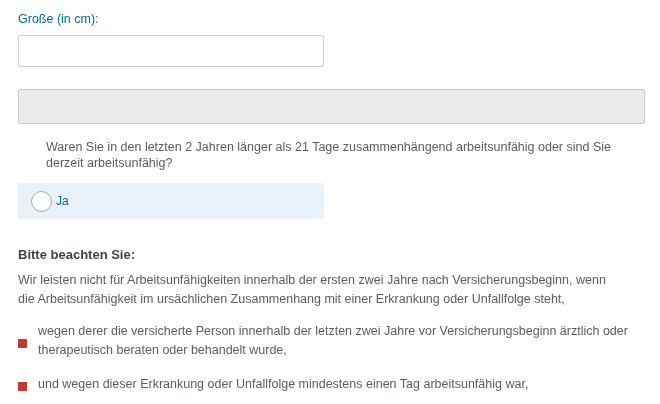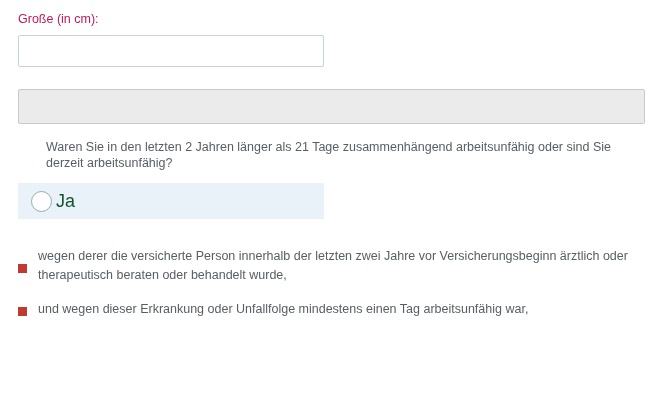--- a/index.html
+++ b/index.html
@@ -14,21 +14,21 @@
     width: 660px; height: 404px;
     padding: 12px 15px 0 18px;
   }
   .row-2col {
     display: grid;
     grid-template-columns: 1fr 1fr;
     column-gap: 15px;
   }
   .field-label {
     font-size: 12.5px;
-    color: #be185d;
+    color: #0369a1;
     display: block;
     margin-bottom: 9px;
   }
   .text-input {
     width: 100%;
     height: 32px;
     border: 1px solid #c6d3db;
     background: #ffffff;
     border-radius: 2px;
     font-family: inherit;
@@ -71,22 +71,22 @@
     cursor: pointer;
   }
   .radio-circle {
     width: 21px; height: 21px;
     border: 1px solid #8fadad;
     border-radius: 50%;
     background: #ffffff;
     flex: 0 0 auto;
   }
   .option-label {
-    font-size: 18px;
-    color: #14532d;
+    font-size: 12px;
+    color: #0369a1;
     margin-left: 4px;
   }
   .notice { margin-top: 28px; }
   .notice-heading {
     font-size: 13px;
     font-weight: bold;
     color: #3d4449;
   }
   .notice-intro {
     margin-top: 9px;
@@ -134,20 +134,22 @@
   <div class="question">Waren Sie in den letzten 2 Jahren länger als 21 Tage zusammenhängend arbeitsunfähig oder sind Sie derzeit arbeitsunfähig?</div>
 
   <div class="options">
     <div class="option-box">
       <span class="radio-circle"></span>
       <span class="option-label">Ja</span>
     </div>
   </div>
 
   <div class="notice">
+    <div class="notice-heading">Bitte beachten Sie:</div>
+    <div class="notice-intro">Wir leisten nicht für Arbeitsunfähigkeiten innerhalb der ersten zwei Jahre nach Versicherungsbeginn, wenn die Arbeitsunfähigkeit im ursächlichen Zusammenhang mit einer Erkrankung oder Unfallfolge steht,</div>
 
     <div class="bullet-list">
       <div class="bullet-item">
         <span class="bullet-square"></span>
         <span class="bullet-text">wegen derer die versicherte Person innerhalb der letzten zwei Jahre vor Versicherungsbeginn ärztlich oder therapeutisch beraten oder behandelt wurde,</span>
       </div>
       <div class="bullet-item">
         <span class="bullet-square"></span>
         <span class="bullet-text">und wegen dieser Erkrankung oder Unfallfolge mindestens einen Tag arbeitsunfähig war,</span>
       </div>

